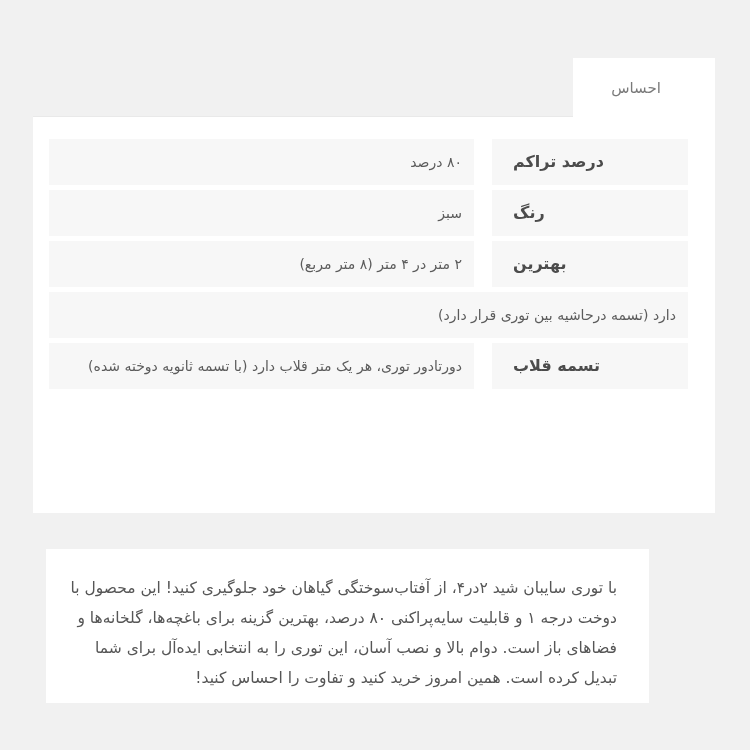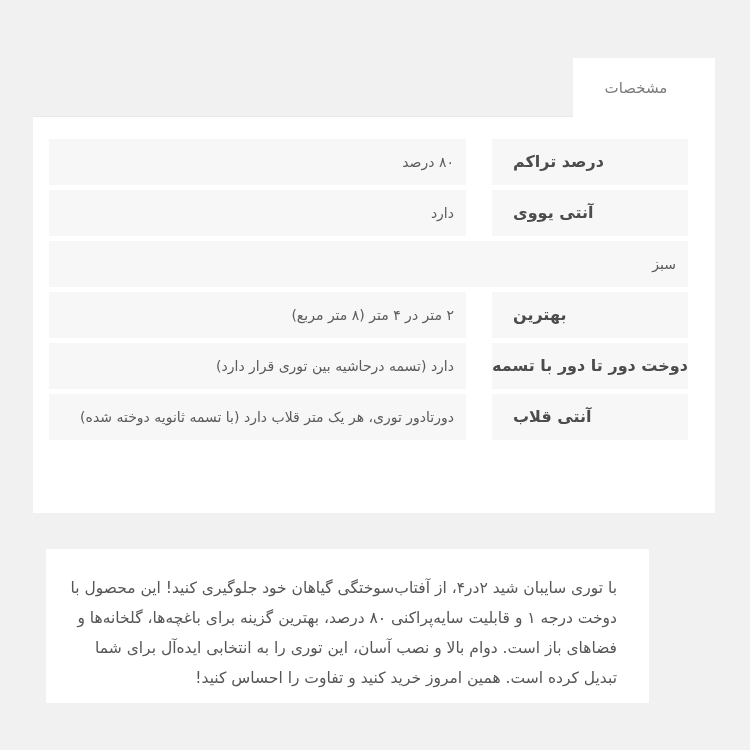--- a/index.html
+++ b/index.html
@@ -26,21 +26,21 @@
   
   .panel {
     position: absolute; left: 33px; top: 116px;
     width: 682px; height: 397px;
     background: #ffffff;
     border-top: 1px solid #e9e9e9;
     box-sizing: border-box;
     padding: 22px 27px 0 16px;
     z-index: 1;
   }
-  .spec-row { display: flex; gap: 26px; height: 46px; margin-bottom: 5px; direction: ltr; align-items: flex-end; }
+  .spec-row { display: flex; gap: 18px; height: 46px; margin-bottom: 5px; direction: ltr; align-items: flex-end; }
   .spec-value {
     flex: 1;
     background: #f7f7f7;
     line-height: 46px; font-size: 14px; color: #5b5b5b;
     direction: rtl; text-align: right;
     padding: 0 12px 0 8px;
     white-space: nowrap; overflow: visible;
   }
   .spec-label {
     width: 196px; box-sizing: border-box;
@@ -64,52 +64,48 @@
     direction: rtl; text-align: right;
     font-size: 15.5px; line-height: 30px; color: #565656;
   }
 </style>
 </head>
 <body>
 
 <div class="screen">
 
   <div class="tab">
-    <span>مشخصات</span>
+    <span>احساس</span>
   </div>
 
   <div class="panel">
 
     <div class="spec-row">
       <div class="spec-value">۸۰ درصد</div>
       <div class="spec-label">درصد تراکم</div>
     </div>
 
-    <div class="spec-row">
-      <div class="spec-value">دارد</div>
-      <div class="spec-label">آنتی یووی</div>
-    </div>
 
     <div class="spec-row">
       <div class="spec-value">سبز</div>
+      <div class="spec-label">رنگ</div>
     </div>
 
     <div class="spec-row">
       <div class="spec-value">۲ متر در ۴ متر (۸ متر مربع)</div>
       <div class="spec-label">بهترین</div>
     </div>
 
     <div class="spec-row">
       <div class="spec-value">دارد (تسمه درحاشیه بین توری قرار دارد)</div>
-      <div class="spec-label">دوخت دور تا دور با تسمه</div>
     </div>
 
     <div class="spec-row">
       <div class="spec-value">دورتادور توری، هر یک متر قلاب دارد (با تسمه ثانویه دوخته شده)</div>
-      <div class="spec-label">آنتی قلاب</div>
+      <div class="spec-label">تسمه قلاب</div>
     </div>
 
 
   </div>
 
   <div class="desc-panel">
     <p class="desc-text">با توری سایبان شید ۲در۴، از آفتاب‌سوختگی گیاهان خود جلوگیری کنید! این محصول با دوخت درجه ۱ و قابلیت سایه‌پراکنی ۸۰ درصد، بهترین گزینه برای باغچه‌ها، گلخانه‌ها و فضاهای باز است. دوام بالا و نصب آسان، این توری را به انتخابی ایده‌آل برای شما تبدیل کرده است. همین امروز خرید کنید و تفاوت را احساس کنید!</p>
   </div>
 
 </div>

